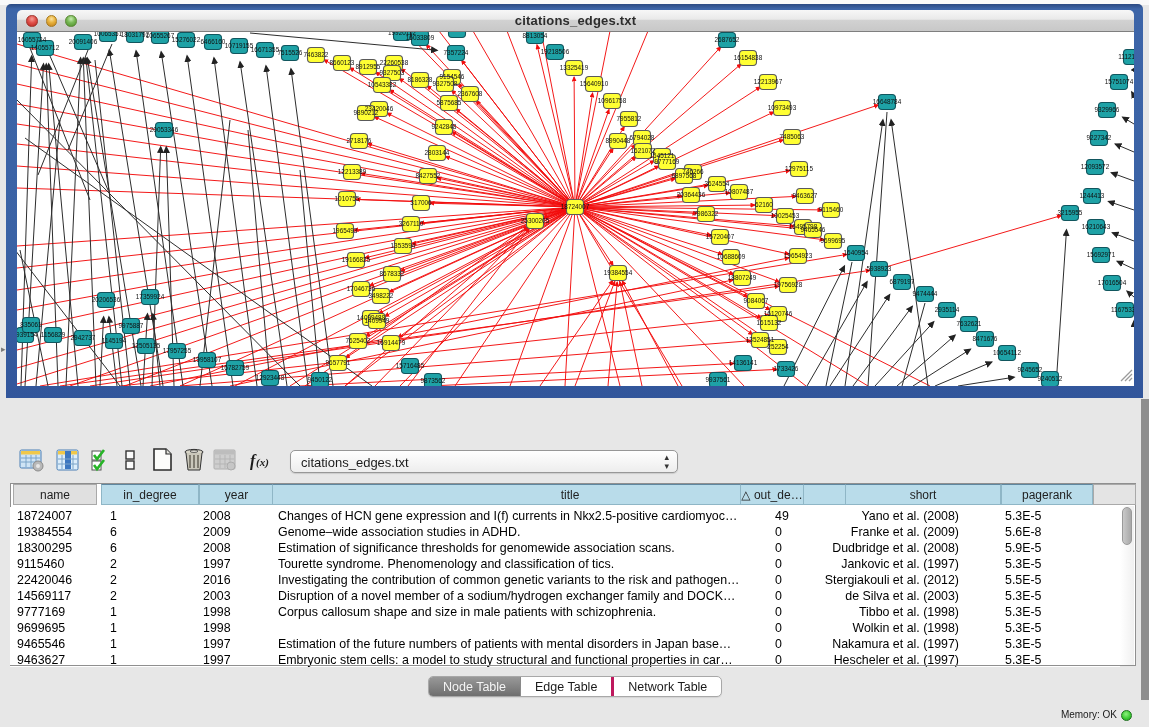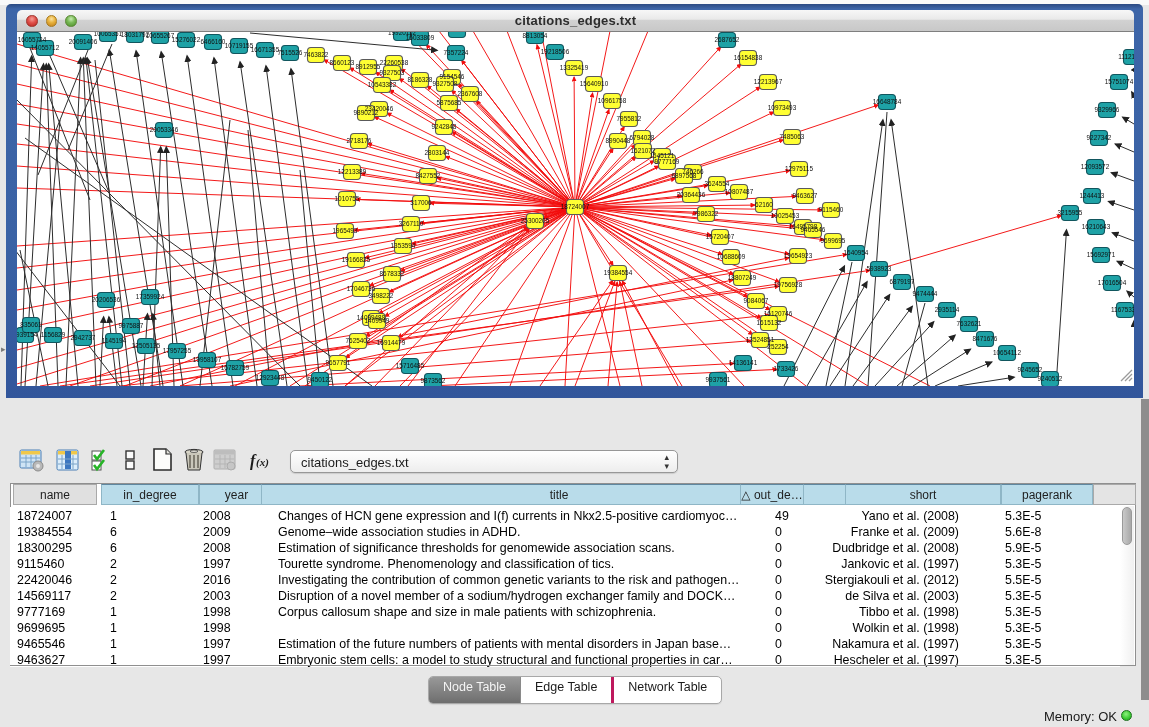--- a/index.html
+++ b/index.html
@@ -23,25 +23,25 @@
 .dd .ar{position:absolute;right:8px;top:2px;font-size:9px;color:#333;line-height:9px;text-align:center}
 .tbl{position:absolute;left:10px;top:483px;width:1126px;height:183px;background:#fff;border:1px solid #8f8f8f}
 .th{position:absolute;top:484px;height:21px;background:#b9dcea;border:1px solid #8fb6c6;border-top:1px solid #5f87a0;font-size:12px;color:#1f1f1f;text-align:center;line-height:20px}
 .tr{position:absolute;left:10px;width:1110px;height:16px;font-size:12.4px;color:#000;background:#fff}
 .tr span{position:absolute;top:2px;white-space:nowrap}
 .c0{left:7px}.c1{left:100px}.c2{left:193px}.c3{left:268px}
 .c4{left:765px}.c5{left:793px;width:156px;text-align:right}
 .c6{left:995px}
 .vsb{position:absolute;left:1120px;top:506px;width:14px;height:159px;background:linear-gradient(90deg,#ffffff,#f0f0f0)}
 .vsb .th2{position:absolute;left:2px;top:1px;width:10px;height:38px;border-radius:5px;background:linear-gradient(90deg,#c9c9c9,#a8a8a8);border:1px solid #999}
-.tabs{position:absolute;left:428px;top:676px;height:28px;border:1px solid #a8a8a8;border-radius:5px;background:#fff;box-shadow:0 1px 1px rgba(0,0,0,.08);display:flex}
+.tabs{position:absolute;left:428px;top:676px;height:21px;border:1px solid #a8a8a8;border-radius:5px;background:#fff;box-shadow:0 1px 1px rgba(0,0,0,.08);display:flex}
 .tab{font-size:12.5px;color:#1b1b1b;padding:0 14px;line-height:20px;border-right:3px solid #be185d}
 .tab.sel{background:linear-gradient(180deg,#999999,#6e6e6e);color:#f5f5f5;border-radius:4px 0 0 4px;border-right:1px solid #8a8a8a}
 .tab:last-child{border-right:none}
-.status{position:absolute;right:32px;top:709px;font-size:13px;color:#1a1a1a}
+.status{position:absolute;right:32px;top:709px;font-size:10px;color:#1a1a1a}
 .dot{position:absolute;left:1121px;top:710px;width:11px;height:11px;border-radius:50%;background:radial-gradient(circle at 45% 35%,#8ef07f 0,#3ecc35 55%,#1e9a1c 100%);border:1px solid #1d701d}
 </style></head><body>
 <div class="page">
 <div class="topstrip"></div>
 <div class="frame"></div>
 <div class="canvas"></div>
 <svg width="1117" height="354" viewBox="17 32 1117 354" style="position:absolute;left:17px;top:32px">
       <defs>
         <marker id="ra" markerWidth="6" markerHeight="5" refX="4.5" refY="2.5" orient="auto" markerUnits="userSpaceOnUse">
           <path d="M0,0 L5.5,2.5 L0,5 z" fill="#f20d0d"></path>
@@ -577,21 +577,21 @@
   <text x="238" y="18" font-size="11" font-style="italic" font-weight="bold" font-family="Liberation Serif,serif" fill="#1c1c1c">(x)</text>
 </svg>
 <div class="dd">
       <span class="txt">citations_edges.txt</span>
       <span class="ar">▴<br>▾</span>
     </div>
 <div class="tbl"></div>
 <div class="th" style="left:13px;width:84px;background:#e0e0e0;border-color:#a9a9a9">name</div>
 <div class="th" style="left:101px;width:98px">in_degree</div>
 <div class="th" style="left:199px;width:75px">year</div>
-<div class="th" style="left:261px;width:596px">title</div>
+<div class="th" style="left:272px;width:596px">title</div>
 <div class="th" style="left:740px;width:64px">△ out_de…</div>
 <div class="th" style="left:845px;width:156px">short</div>
 <div class="th" style="left:1001px;width:92px">pagerank</div>
 <div class="th" style="left:1093px;width:43px;background:#e4e4e4;border-color:#a9a9a9"></div>
 <div class="tr" style="top:507px">
       <span class="c0">18724007</span>
       <span class="c1">1</span>
       <span class="c2">2008</span>
       <span class="c3">Changes of HCN gene expression and I(f) currents in Nkx2.5-positive cardiomyoc…</span>
       <span class="c4">49</span>

